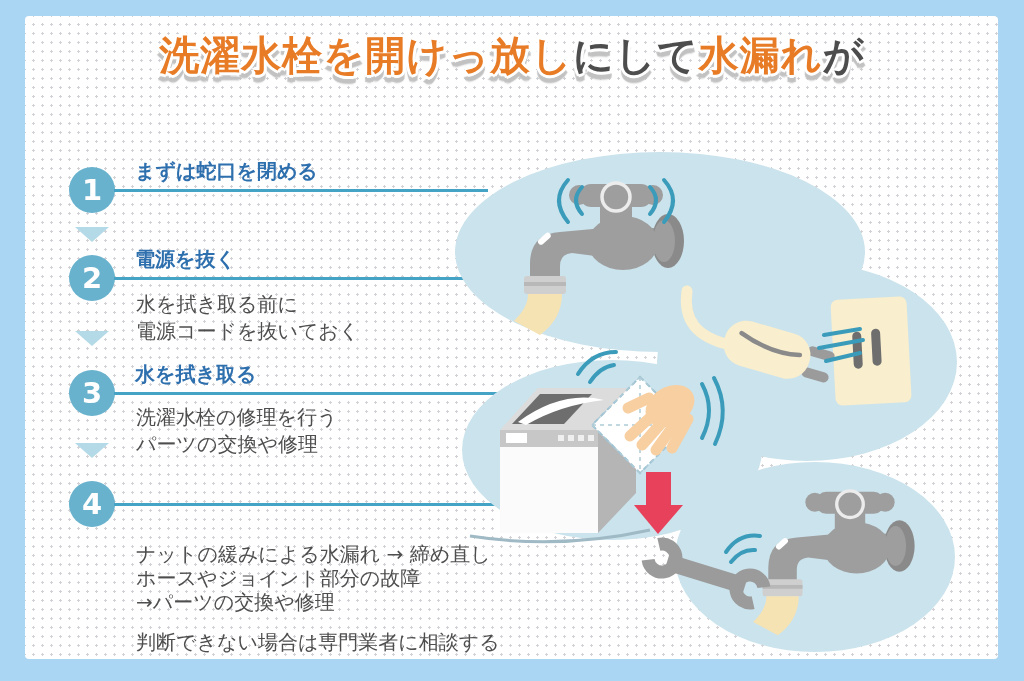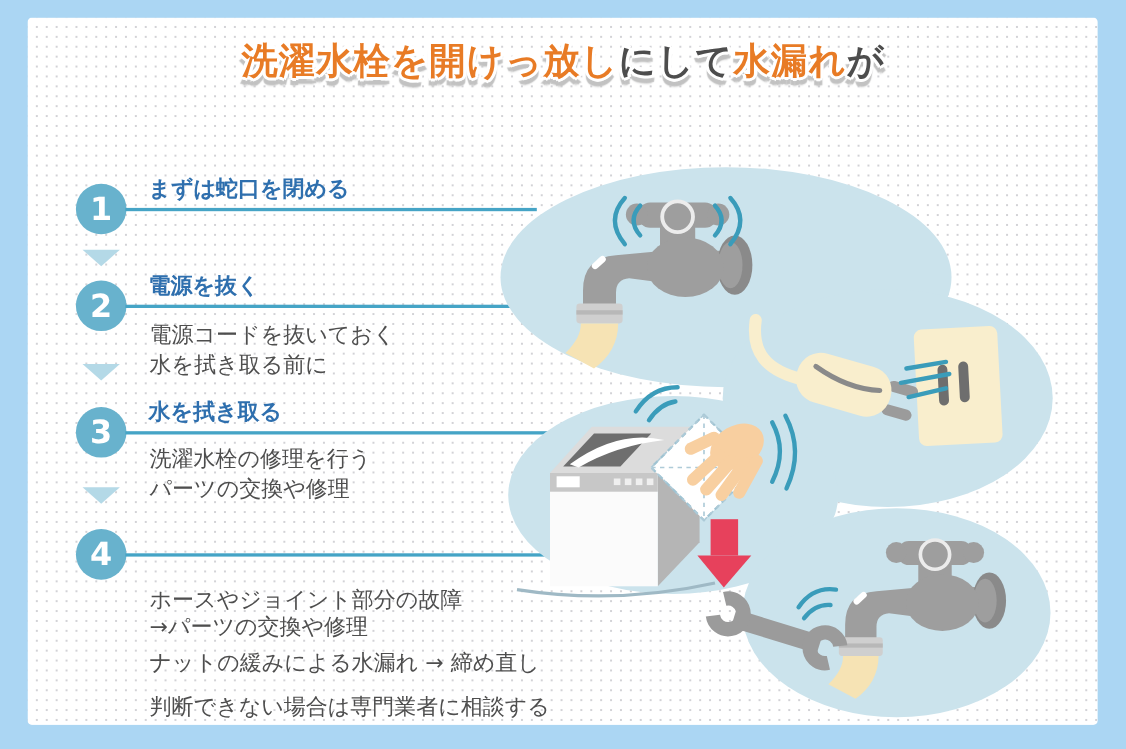--- a/index.html
+++ b/index.html
@@ -2,21 +2,21 @@
 <html><head>
 <meta charset="utf-8">
 <style>
   html,body{margin:0;padding:0;}
   body{font-family:"DejaVu Sans","Liberation Sans",sans-serif;}
   .page{position:relative;width:1024px;height:681px;background:#abd6f3;overflow:hidden;}
   .inner{position:absolute;left:25px;top:16px;width:973px;height:643px;background:#ffffff;border-radius:4px;
     background-image:radial-gradient(circle,#d2d2d6 1.2px,rgba(0,0,0,0) 1.4px);
     background-size:9px 9px;background-position:4px 4px;}
   .title{position:absolute;left:0;top:30px;width:1024px;text-align:center;font-weight:bold;
-    font-size:33px;line-height:50px;letter-spacing:1px;
+    font-size:40px;line-height:50px;letter-spacing:1px;
     text-shadow:2px 0 0 #fff,-2px 0 0 #fff,0 2px 0 #fff,0 -2px 0 #fff,
       2px 2px 0 #fff,-2px 2px 0 #fff,2px -2px 0 #fff,-2px -2px 0 #fff,
       3px 0 0 #fff,-3px 0 0 #fff,0 3px 0 #fff,0 -3px 0 #fff,
       -2px 7px 1px #c2c2c2,2px 7px 1px #c2c2c2,0 8px 2px #c6c6c6;}
   .seg.orange{color:#e87b25;}
   .seg.dark{color:#4d4d4d;}
   .num-circle{position:absolute;left:69px;width:46px;height:46px;border-radius:50%;background:#68b2cd;
     color:#ffffff;font-weight:bold;font-size:29px;line-height:46px;text-align:center;}
   .rule{position:absolute;left:114px;height:3px;background:#45a4c6;}
   .step-title{position:absolute;left:135px;font-size:20px;font-weight:bold;color:#2e6fae;white-space:nowrap;}
@@ -41,43 +41,43 @@
 
   <div class="num-circle" style="top:167px;">1</div>
   <div class="rule" style="top:189px;width:374px;"></div>
   <div class="step-title" style="top:158px;">まずは蛇口を閉める</div>
   <div class="tri" style="top:227px;"></div>
 
   <div class="num-circle" style="top:255px;">2</div>
   <div class="rule" style="top:277px;width:364px;"></div>
   <div class="step-title" style="top:246px;">電源を抜く</div>
   <div class="desc" style="top:291px;">
+    <div>水を拭き取る前に</div>
     <div>電源コードを抜いておく</div>
-    <div>水を拭き取る前に</div>
   </div>
   <div class="tri" style="top:331px;"></div>
 
   <div class="num-circle" style="top:370px;">3</div>
   <div class="rule" style="top:392px;width:386px;"></div>
   <div class="step-title" style="top:361px;">水を拭き取る</div>
   <div class="desc" style="top:404px;">
     <div>洗濯水栓の修理を行う</div>
     <div>パーツの交換や修理</div>
   </div>
   <div class="tri" style="top:443px;"></div>
 
   <div class="num-circle" style="top:481px;">4</div>
   <div class="rule" style="top:503px;width:394px;"></div>
   <div class="desc tight" style="top:533px;">
+    <div class="para" style="margin-top:9px;">
+      <div>ナットの緩みによる水漏れ → 締め直し</div>
+    </div>
     <div class="para">
       <div>ホースやジョイント部分の故障</div>
       <div>→パーツの交換や修理</div>
-    </div>
-    <div class="para" style="margin-top:9px;">
-      <div>ナットの緩みによる水漏れ → 締め直し</div>
     </div>
     <div class="para" style="margin-top:16px;">
       <div>判断できない場合は専門業者に相談する</div>
     </div>
   </div>
 
   <svg class="illust" width="566" height="511" viewBox="0 0 566 511">
     <defs>
       <g id="faucet">
         <rect x="160" y="55" width="32" height="32" fill="#9e9e9e"></rect>

